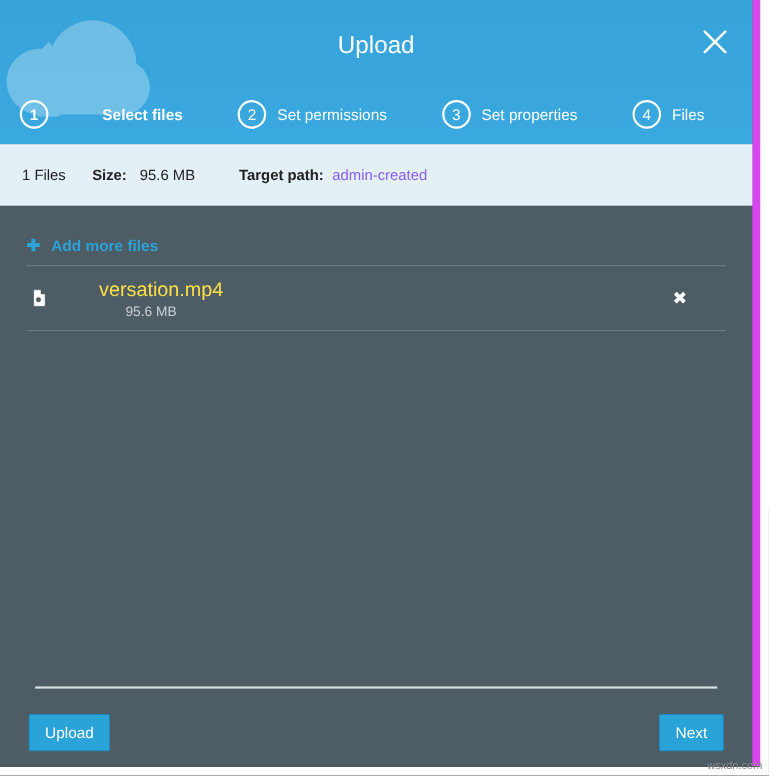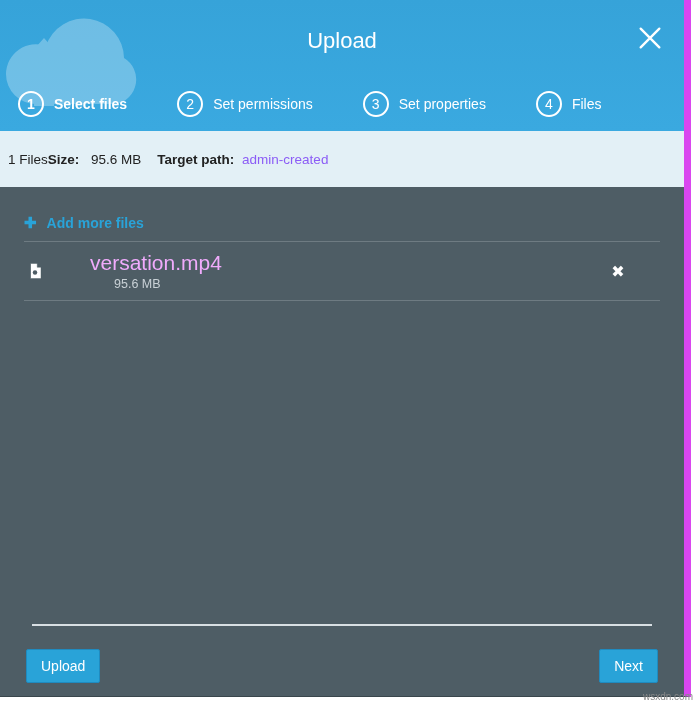--- a/index.html
+++ b/index.html
@@ -78,31 +78,31 @@
       align-items: center;
       justify-content: center;
       color: #fff;
       font-size: 14px;
     }
     .step-label {
       color: #fff;
       font-size: 14px;
       font-weight: 400;
     }
-    .step.active .step-label { font-weight: 700; }
+    .step.active .step-label { font-weight: 700; margin-left: 39px; }
     .step.active .step-circle { font-weight: 700; }
     .meta-bar {
       background: #e3f0f6;
       color: #222;
       height: 56px;
       display: flex;
       align-items: center;
-      padding: 0 8px;
+      padding: 0 20px;
       font-size: 13.5px;
-      gap: 0;
+      gap: 24px;
     }
     .meta-bar .label { font-weight: 700; }
     .meta-bar .value { font-weight: 400; }
     .meta-bar .path-label { font-weight: 700; margin-left: 16px; }
     .meta-bar .path-value { color: #8b5cf6; margin-left: 4px; }
     .content {
       flex: 1;
       padding: 18px 24px 0 24px;
       display: flex;
       flex-direction: column;
@@ -136,22 +136,22 @@
       color: #fff;
       width: 18px;
       height: 18px;
       flex-shrink: 0;
     }
     .file-info {
       flex: 1;
       margin-left: 28px;
     }
     .file-name {
-      color: #f0abfc;
-      font-size: 21px;
+      color: #fde047;
+      font-size: 18px;
     }
     .file-size {
       color: #c9d1d6;
       font-size: 12.5px;
       margin-top: 2px;
       margin-left: 24px;
     }
     .remove-btn {
       color: #fff;
       font-size: 16px;

